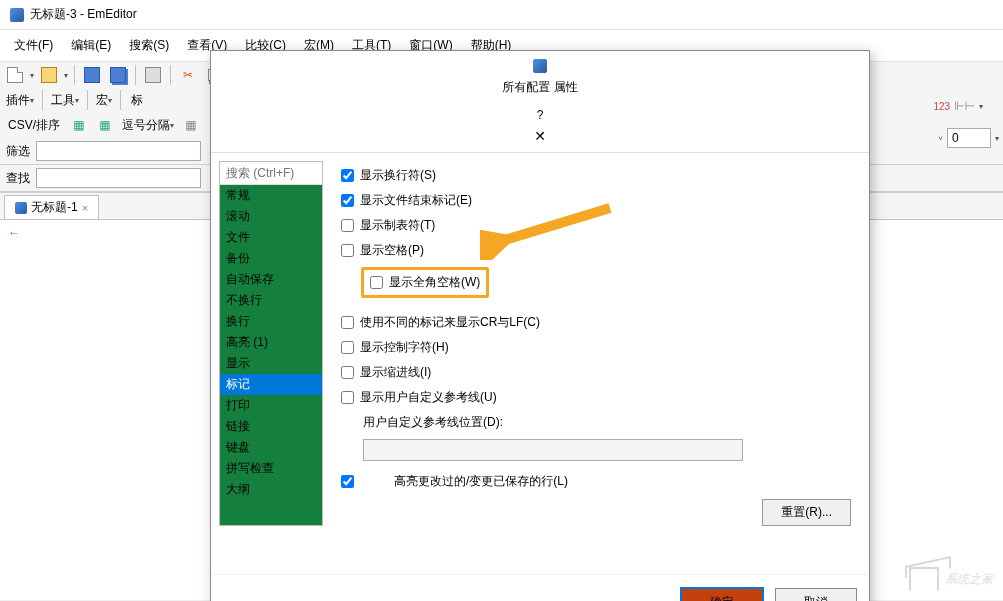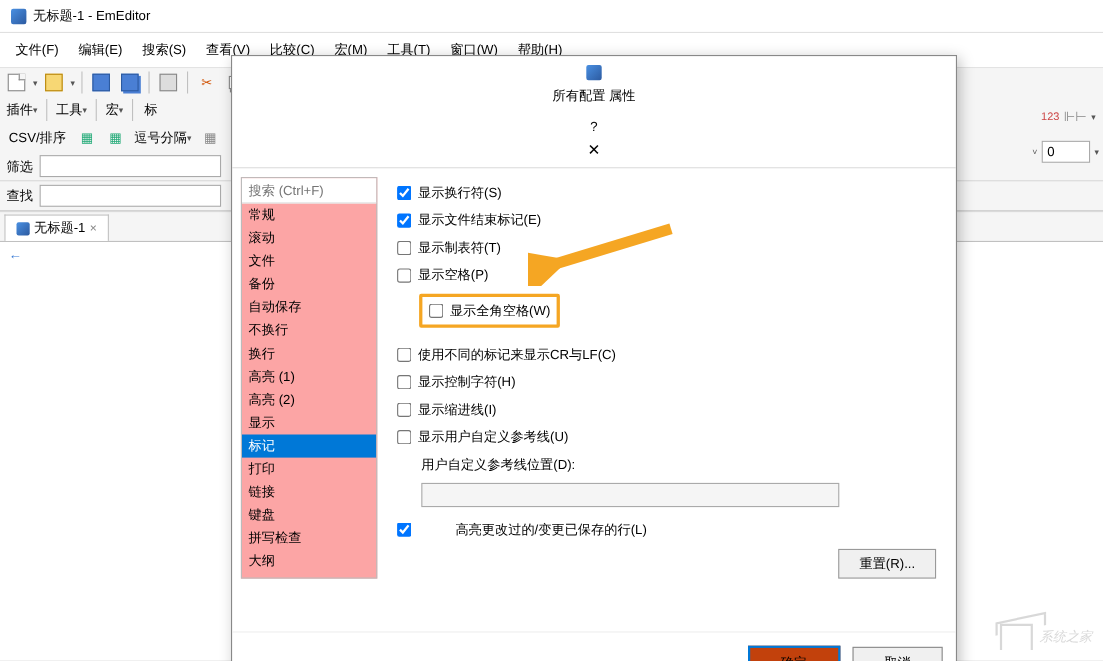--- a/index.html
+++ b/index.html
@@ -38,55 +38,55 @@
     .editor { background:#fff; height:380px; padding:4px 8px; position:relative; }
     .eof { color:#3a7bd5; }
 
     
     .dialog { position:absolute; left:210px; top:50px; width:660px; background:#fff; border:1px solid #888; box-shadow: 3px 3px 12px rgba(0,0,0,0.25); }
     .dlg-title { display:flex; align-items:center; padding:8px 10px; gap:6px;flex-direction:column; }
     .dlg-title .spacer{flex:1;}
     .dlg-help { width:26px; text-align:center; cursor:pointer; }
     .dlg-close { width:26px; text-align:center; cursor:pointer; font-size:14px;}
     .dlg-body { display:flex; border-top:1px solid #ddd; padding:8px; gap:8px; }
-    .dlg-sidebar { width:124px; border:1px solid #bbb; background:#fca5a5; }
+    .dlg-sidebar { width:104px; border:1px solid #bbb; background:#15803d; }
     .dlg-search { width:100%; border:none; border-bottom:1px solid #ddd; padding:4px 6px; outline:none;}
     .dlg-list { height:340px; overflow:auto; }
     .dlg-list-item { padding:2px 6px; cursor:default;}
     .dlg-list-item.selected { background:#0078d7; color:#fff; }
     .dlg-main { flex:1; padding: 6px 10px; position:relative;}
     .opt { display:flex; align-items:center; gap:6px; margin-bottom:8px; }
     .opt input[type=checkbox]{ width:13px; height:13px;}
     .opt.boxed { border:3px solid #f5a623; padding:4px 6px; display:inline-flex; border-radius:2px;}
     .indent { margin-left:22px; margin-bottom:8px;}
     .txt-input { border:1px solid #aaa; background:#f5f5f5; width:380px; height:22px; padding:0 4px;}
     .reset-btn { position:absolute; right:10px; bottom:0px; padding:4px 18px; border:1px solid #999; background:#f0f0f0;}
     .dlg-footer { text-align:right; padding:12px; border-top:1px solid #eee; margin-top:40px;}
     .dlg-btn { padding:5px 28px; border:1px solid #888; background:#f0f0f0; margin-left:8px;}
     .dlg-btn.primary { border:2px solid #0078d7; background:#c2410c;}
 
     
     .arrow { position:absolute; left:480px; top:200px; pointer-events:none; }
 
     
-    .right-tools { position:absolute; right:7px; top:99px; display:flex; gap:4px; align-items:center;}
+    .right-tools { position:absolute; right:20px; top:99px; display:flex; gap:4px; align-items:center;}
     .right-tools2 { position:absolute; right:4px; top:128px; display:flex; gap:4px; align-items:center;}
     .num-box { border:1px solid #aaa; width:44px; height:20px; display:flex; align-items:center; padding:0 4px; background:#fff;}
 
     
     .watermark { position:absolute; right:10px; bottom:10px; color:rgba(100,100,100,0.25); font-size:20px; font-style:italic; display:flex; align-items:center; gap:6px;}
     .wm-icon { width:30px; height:24px; border:2px solid rgba(100,100,100,0.25); border-bottom:none; position:relative;}
     .wm-icon::before{content:"";position:absolute;left:-6px;top:-8px;width:42px;height:10px;border-top:2px solid rgba(100,100,100,0.25);border-left:2px solid rgba(100,100,100,0.25);border-right:2px solid rgba(100,100,100,0.25);transform:skewY(-12deg);}
   </style>
 </head>
 <body>
 
 <div class="titlebar">
   <span class="app-icon"></span>
-  <span>无标题-1 - EmEditor</span>
+  <span>无标题-3 - EmEditor</span>
 </div>
 
 <div class="menubar">
   <span class="menu-item">文件(F)</span>
   <span class="menu-item">编辑(E)</span>
   <span class="menu-item">搜索(S)</span>
   <span class="menu-item">查看(V)</span>
   <span class="menu-item">比较(C)</span>
   <span class="menu-item">宏(M)</span>
   <span class="menu-item">工具(T)</span>
@@ -205,21 +205,20 @@
       <input class="dlg-search" placeholder="搜索 (Ctrl+F)" style="">
       <div class="dlg-list" id="cat-list">
           <div class="dlg-list-item">常规</div>
           <div class="dlg-list-item">滚动</div>
           <div class="dlg-list-item">文件</div>
           <div class="dlg-list-item">备份</div>
           <div class="dlg-list-item">自动保存</div>
           <div class="dlg-list-item">不换行</div>
           <div class="dlg-list-item">换行</div>
           <div class="dlg-list-item">高亮 (1)</div>
-          <div class="dlg-list-item">高亮 (2)</div>
           <div class="dlg-list-item">显示</div>
           <div class="dlg-list-item selected">标记</div>
           <div class="dlg-list-item">打印</div>
           <div class="dlg-list-item">链接</div>
           <div class="dlg-list-item">键盘</div>
           <div class="dlg-list-item">拼写检查</div>
           <div class="dlg-list-item">大纲</div>
         </div>
     </div>
     <div class="dlg-main">

